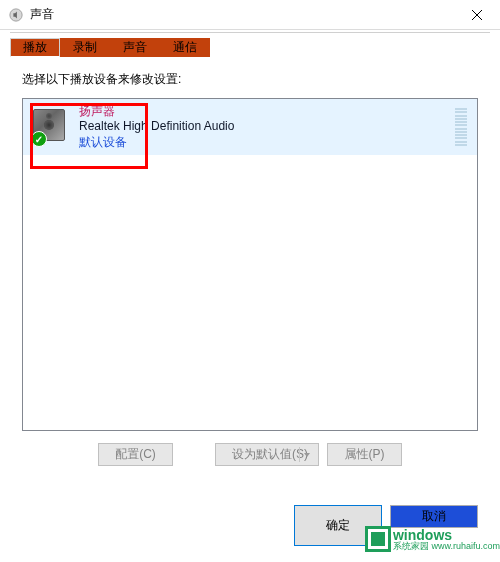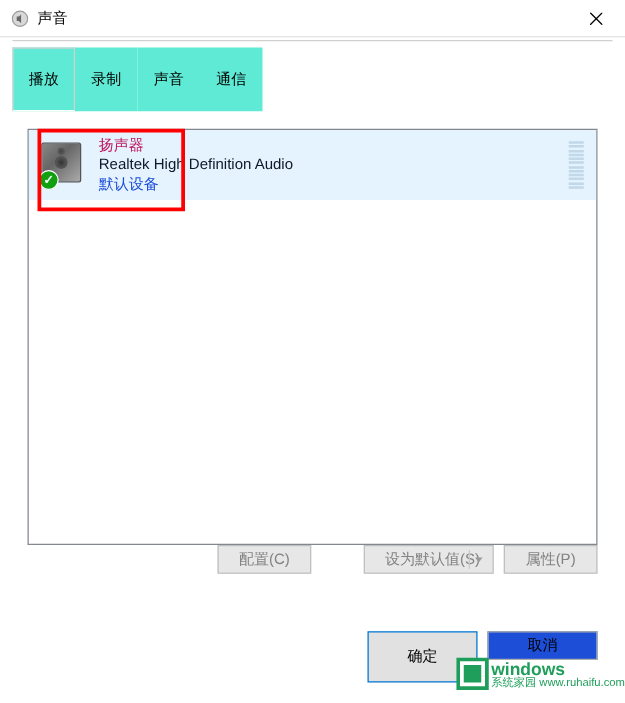--- a/index.html
+++ b/index.html
@@ -43,25 +43,25 @@
       align-items: center;
       justify-content: center;
       cursor: pointer;
     }
     .tabs {
       display: flex;
       padding: 8px 10px 0 10px;
       background: #fff;
     }
     .tab {
-      padding: 16px 12px;
+      padding: 0 12px;
       border: 1px solid transparent;
       position: relative;
       cursor: pointer;
-      background: #5eead4;
+      background: #c2410c;
     }
     .tab.active {
       border: 1px solid #d0d0d0;
       border-bottom: 1px solid #fff;
       z-index: 2;
     }
     .tab-underline {
       position: absolute;
       left: 10px;
       right: 10px;
@@ -173,21 +173,22 @@
       display: flex;
       flex-direction: column;
       justify-content: space-between;
     }
     .level-bar {
       height: 2px;
       background: #c0d8e8;
     }
     .mid-buttons {
       display: flex;
-      justify-content: flex-end;
+      justify-content: center;
+      margin-top: 12px;
       gap: 42px;
     }
     .mid-right {
       display: flex;
       gap: 8px;
     }
     .btn {
       height: 23px;
       padding: 0 16px;
       border: 1px solid #adadad;
@@ -327,20 +328,21 @@
 
 <div class="tabs">
   <div class="tab active"><span>播放</span></div>
   <div class="tab"><span>录制</span></div>
   <div class="tab"><span>声音</span></div>
   <div class="tab"><span>通信</span></div>
 </div>
 <div class="tab-underline"></div>
 
 <div class="content">
+  <div class="instruction">选择以下播放设备来修改设置:</div>
 
   <div class="device-list">
     <div class="device-item">
       <div class="device-icon-wrap">
         <div class="speaker-icon"></div>
         <div class="check-badge">✓</div>
       </div>
       <div class="device-info">
         <span class="device-name">扬声器</span>
         <span class="device-driver">Realtek High Definition Audio</span>

